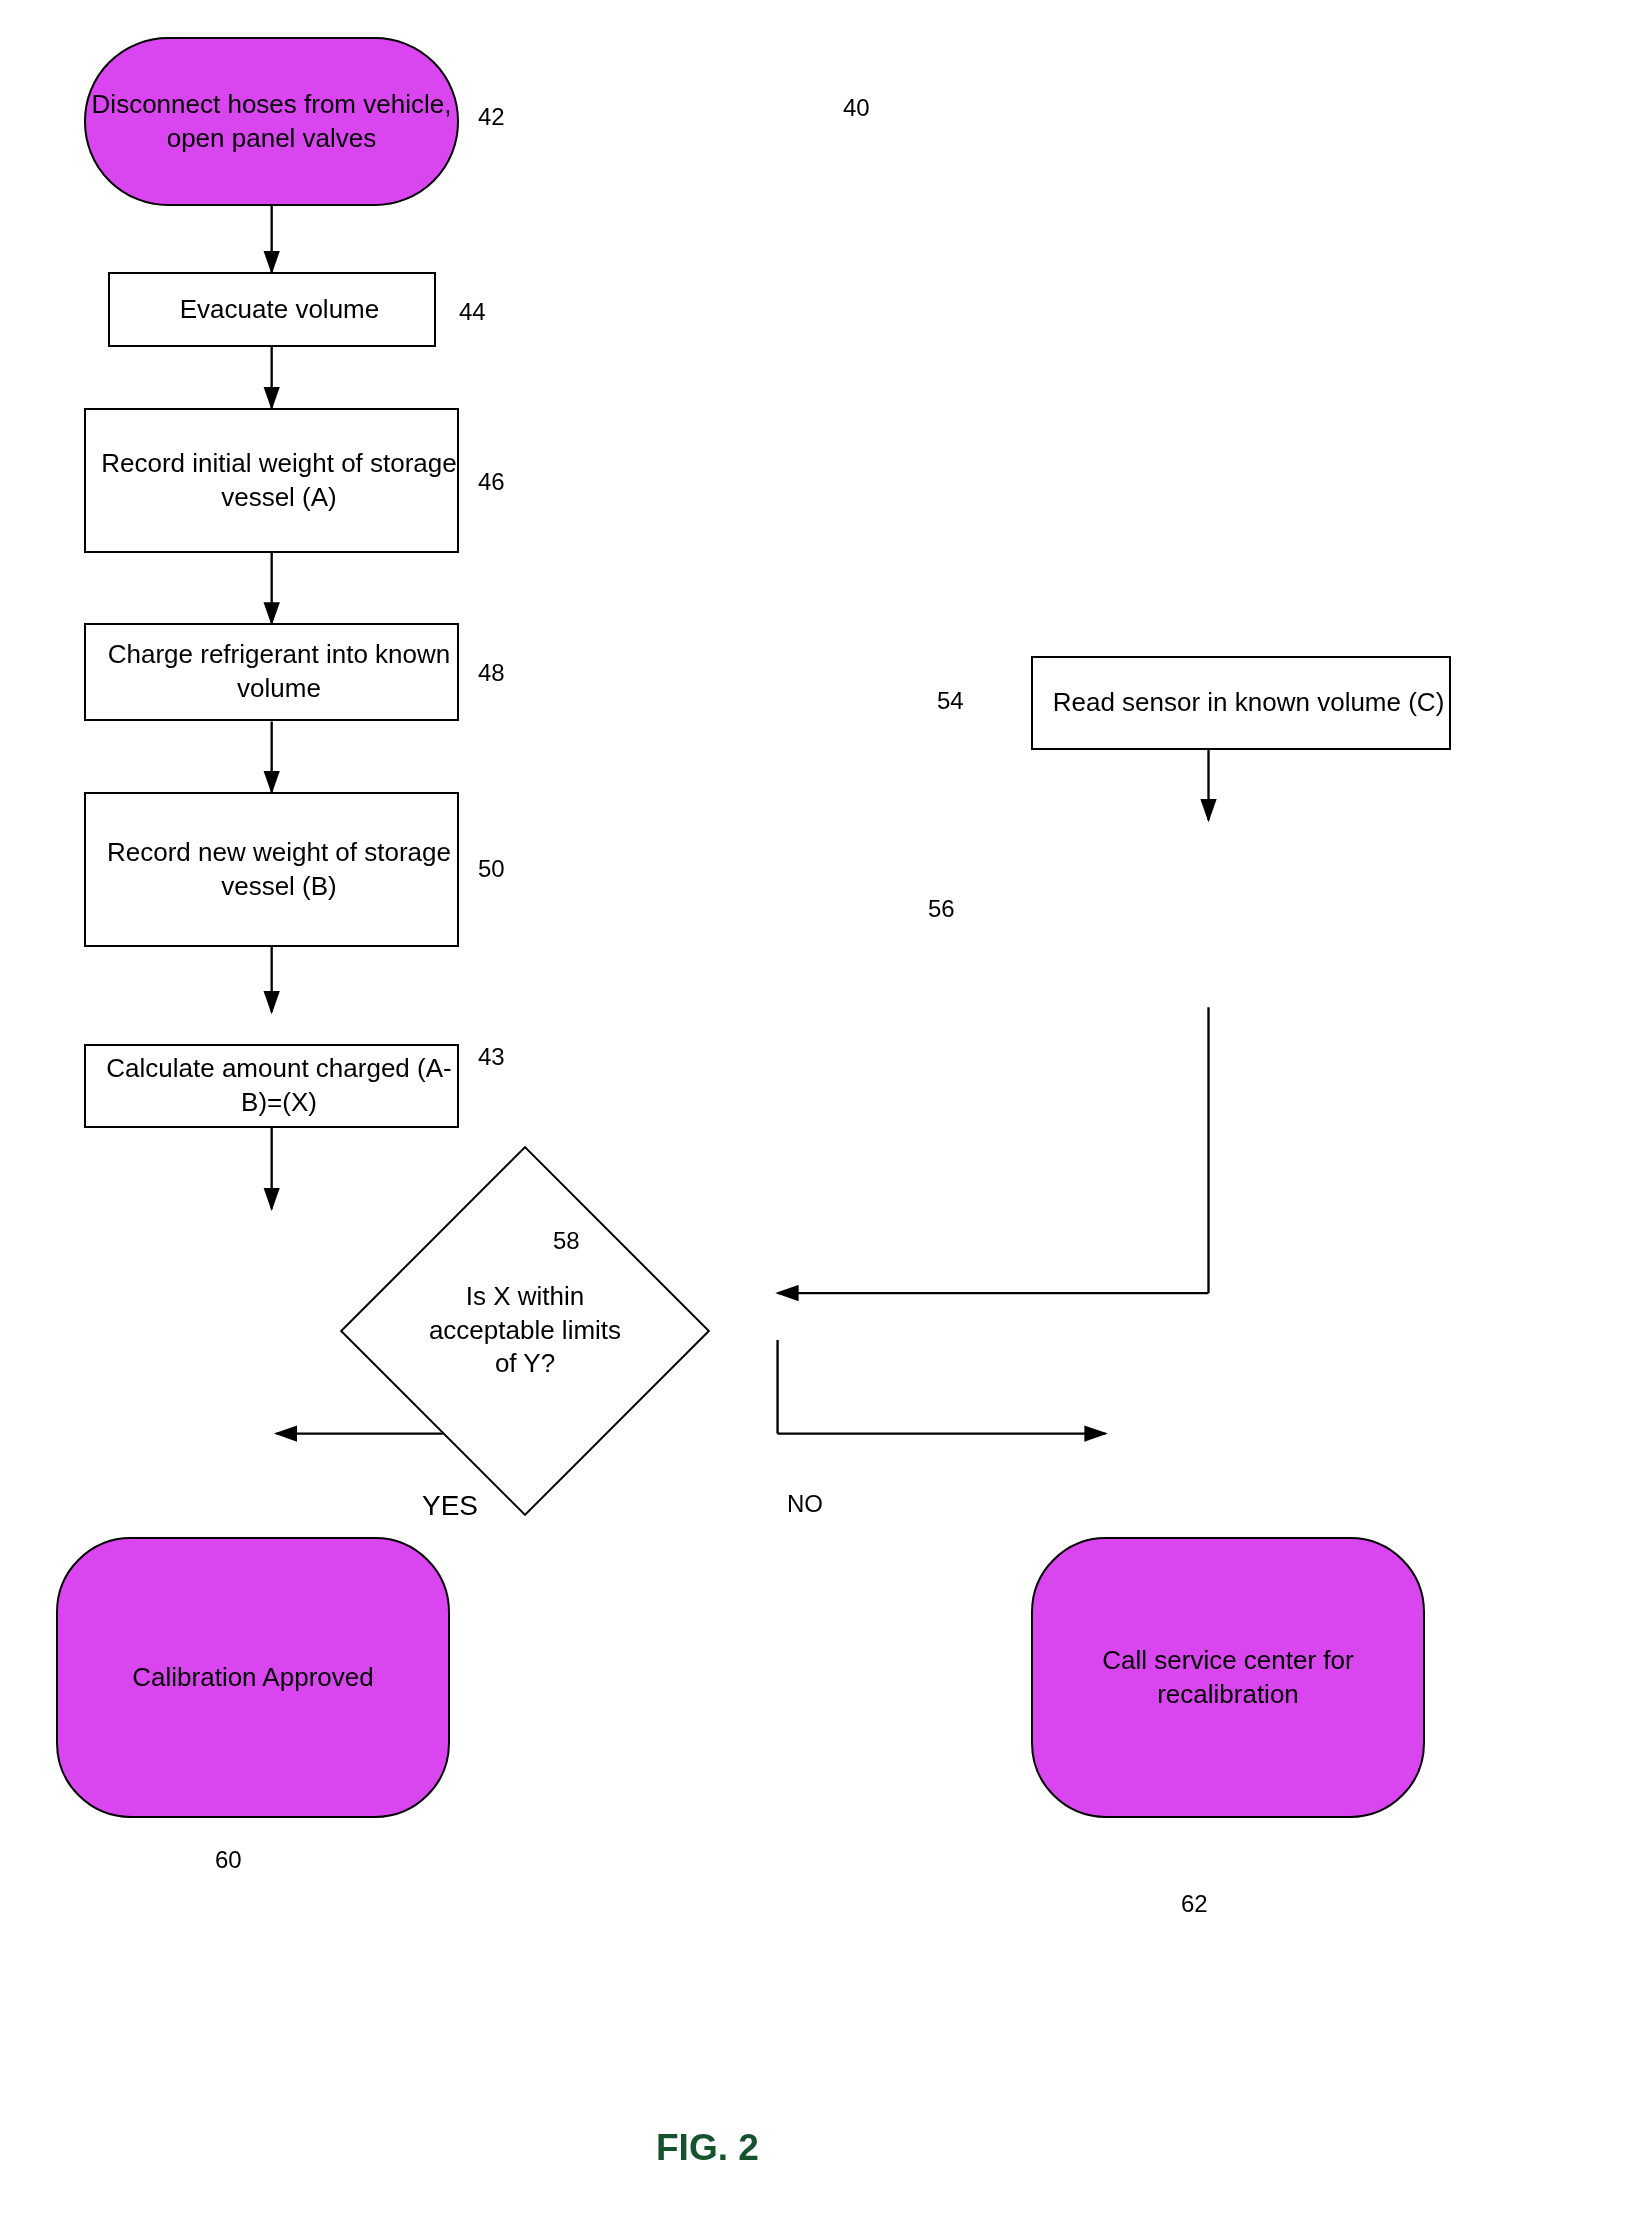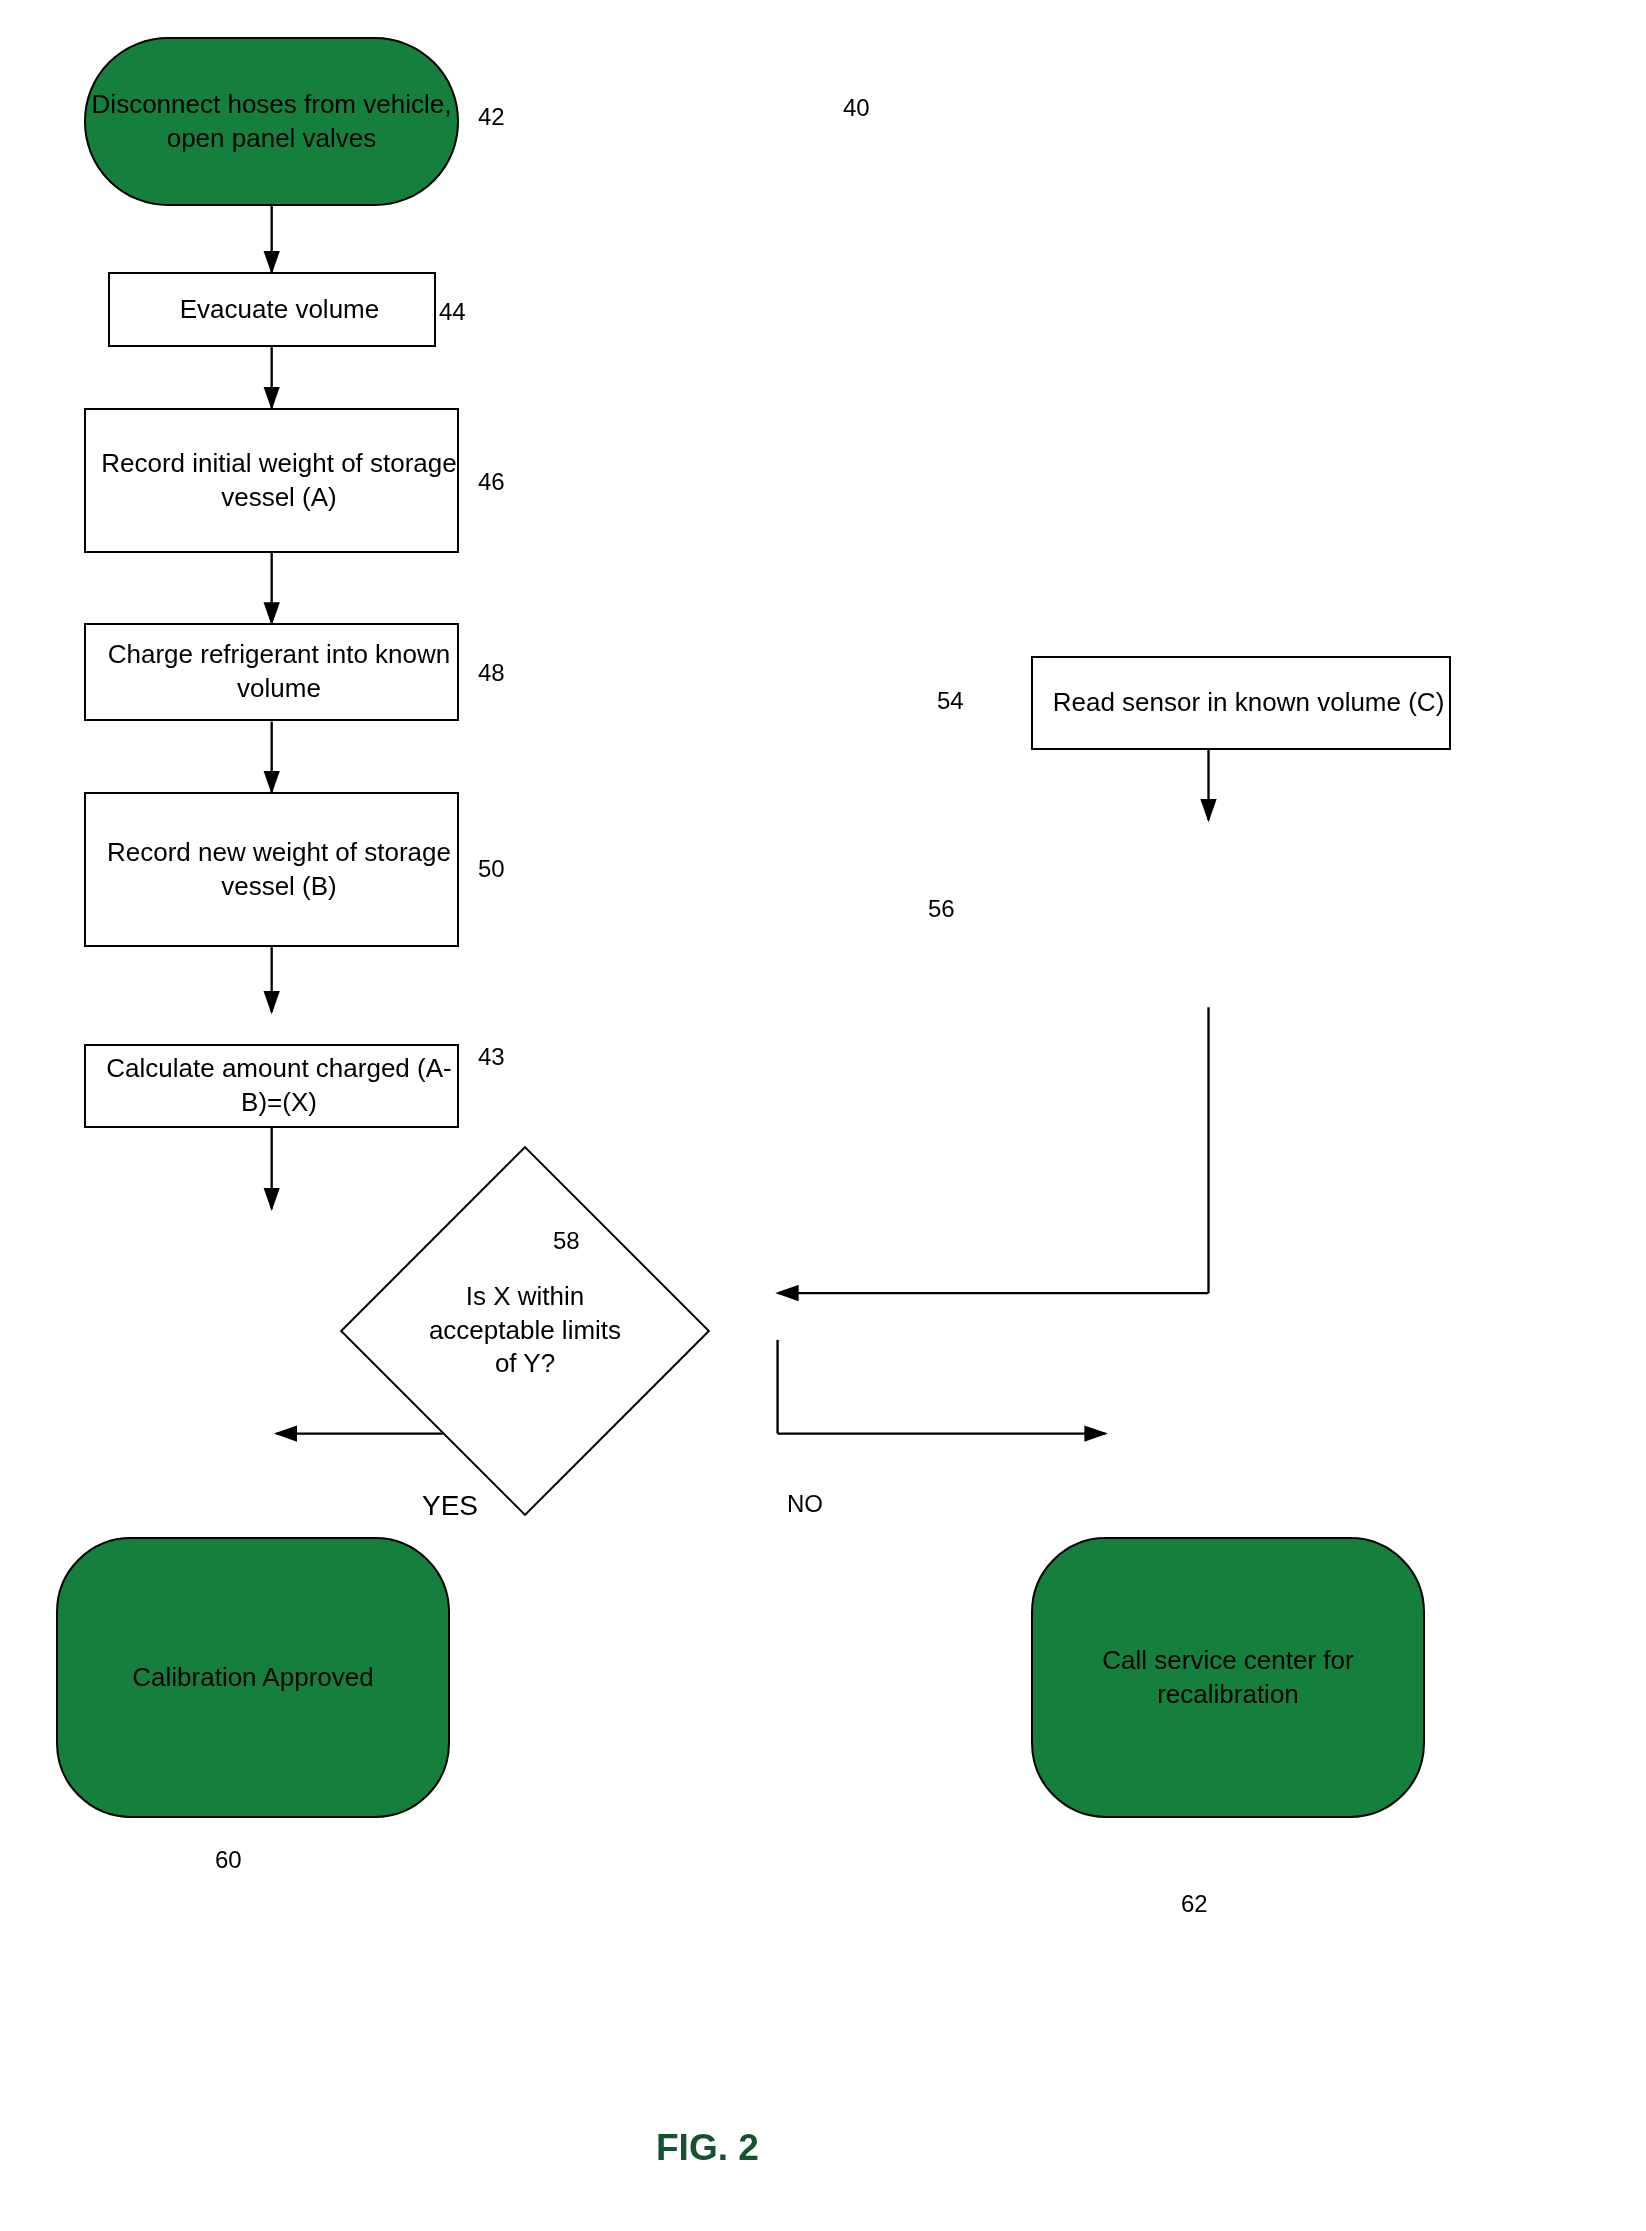--- a/index.html
+++ b/index.html
@@ -31,21 +31,21 @@
     }
 
     .rect {
       border: 2.8px solid #000;
       background: #fff;
       padding-left: 15px;
     }
 
     .stadium {
       border: 2.8px solid #000;
-      background: #15803d;
+      background: #d946ef;
       border-radius: 50%;
     }
 
     .diamond-wrapper {
       position: absolute;
       display: flex;
       align-items: center;
       justify-content: center;
     }
 
@@ -136,21 +136,21 @@
     <span>Disconnect
 hoses from
 vehicle, open
 panel valves</span>
   </div>
   <div class="label" style="left: 478px; top: 103px;">42</div>
 
   <div class="shape rect" style="left: 108px; top: 272px; width: 328px; height: 75px;">
     <span>Evacuate volume</span>
   </div>
-  <div class="label" style="left: 439px; top: 298px;">44</div>
+  <div class="label" style="left: 459px; top: 298px;">44</div>
 
   <div class="shape rect" style="left: 84px; top: 408px; width: 375px; height: 145px;">
     <span>Record initial
 weight of storage
 vessel (A)</span>
   </div>
   <div class="label" style="left: 478px; top: 468px;">46</div>
 
   <div class="shape rect" style="left: 84px; top: 623px; width: 375px; height: 98px;">
     <span>Charge refrigerant

